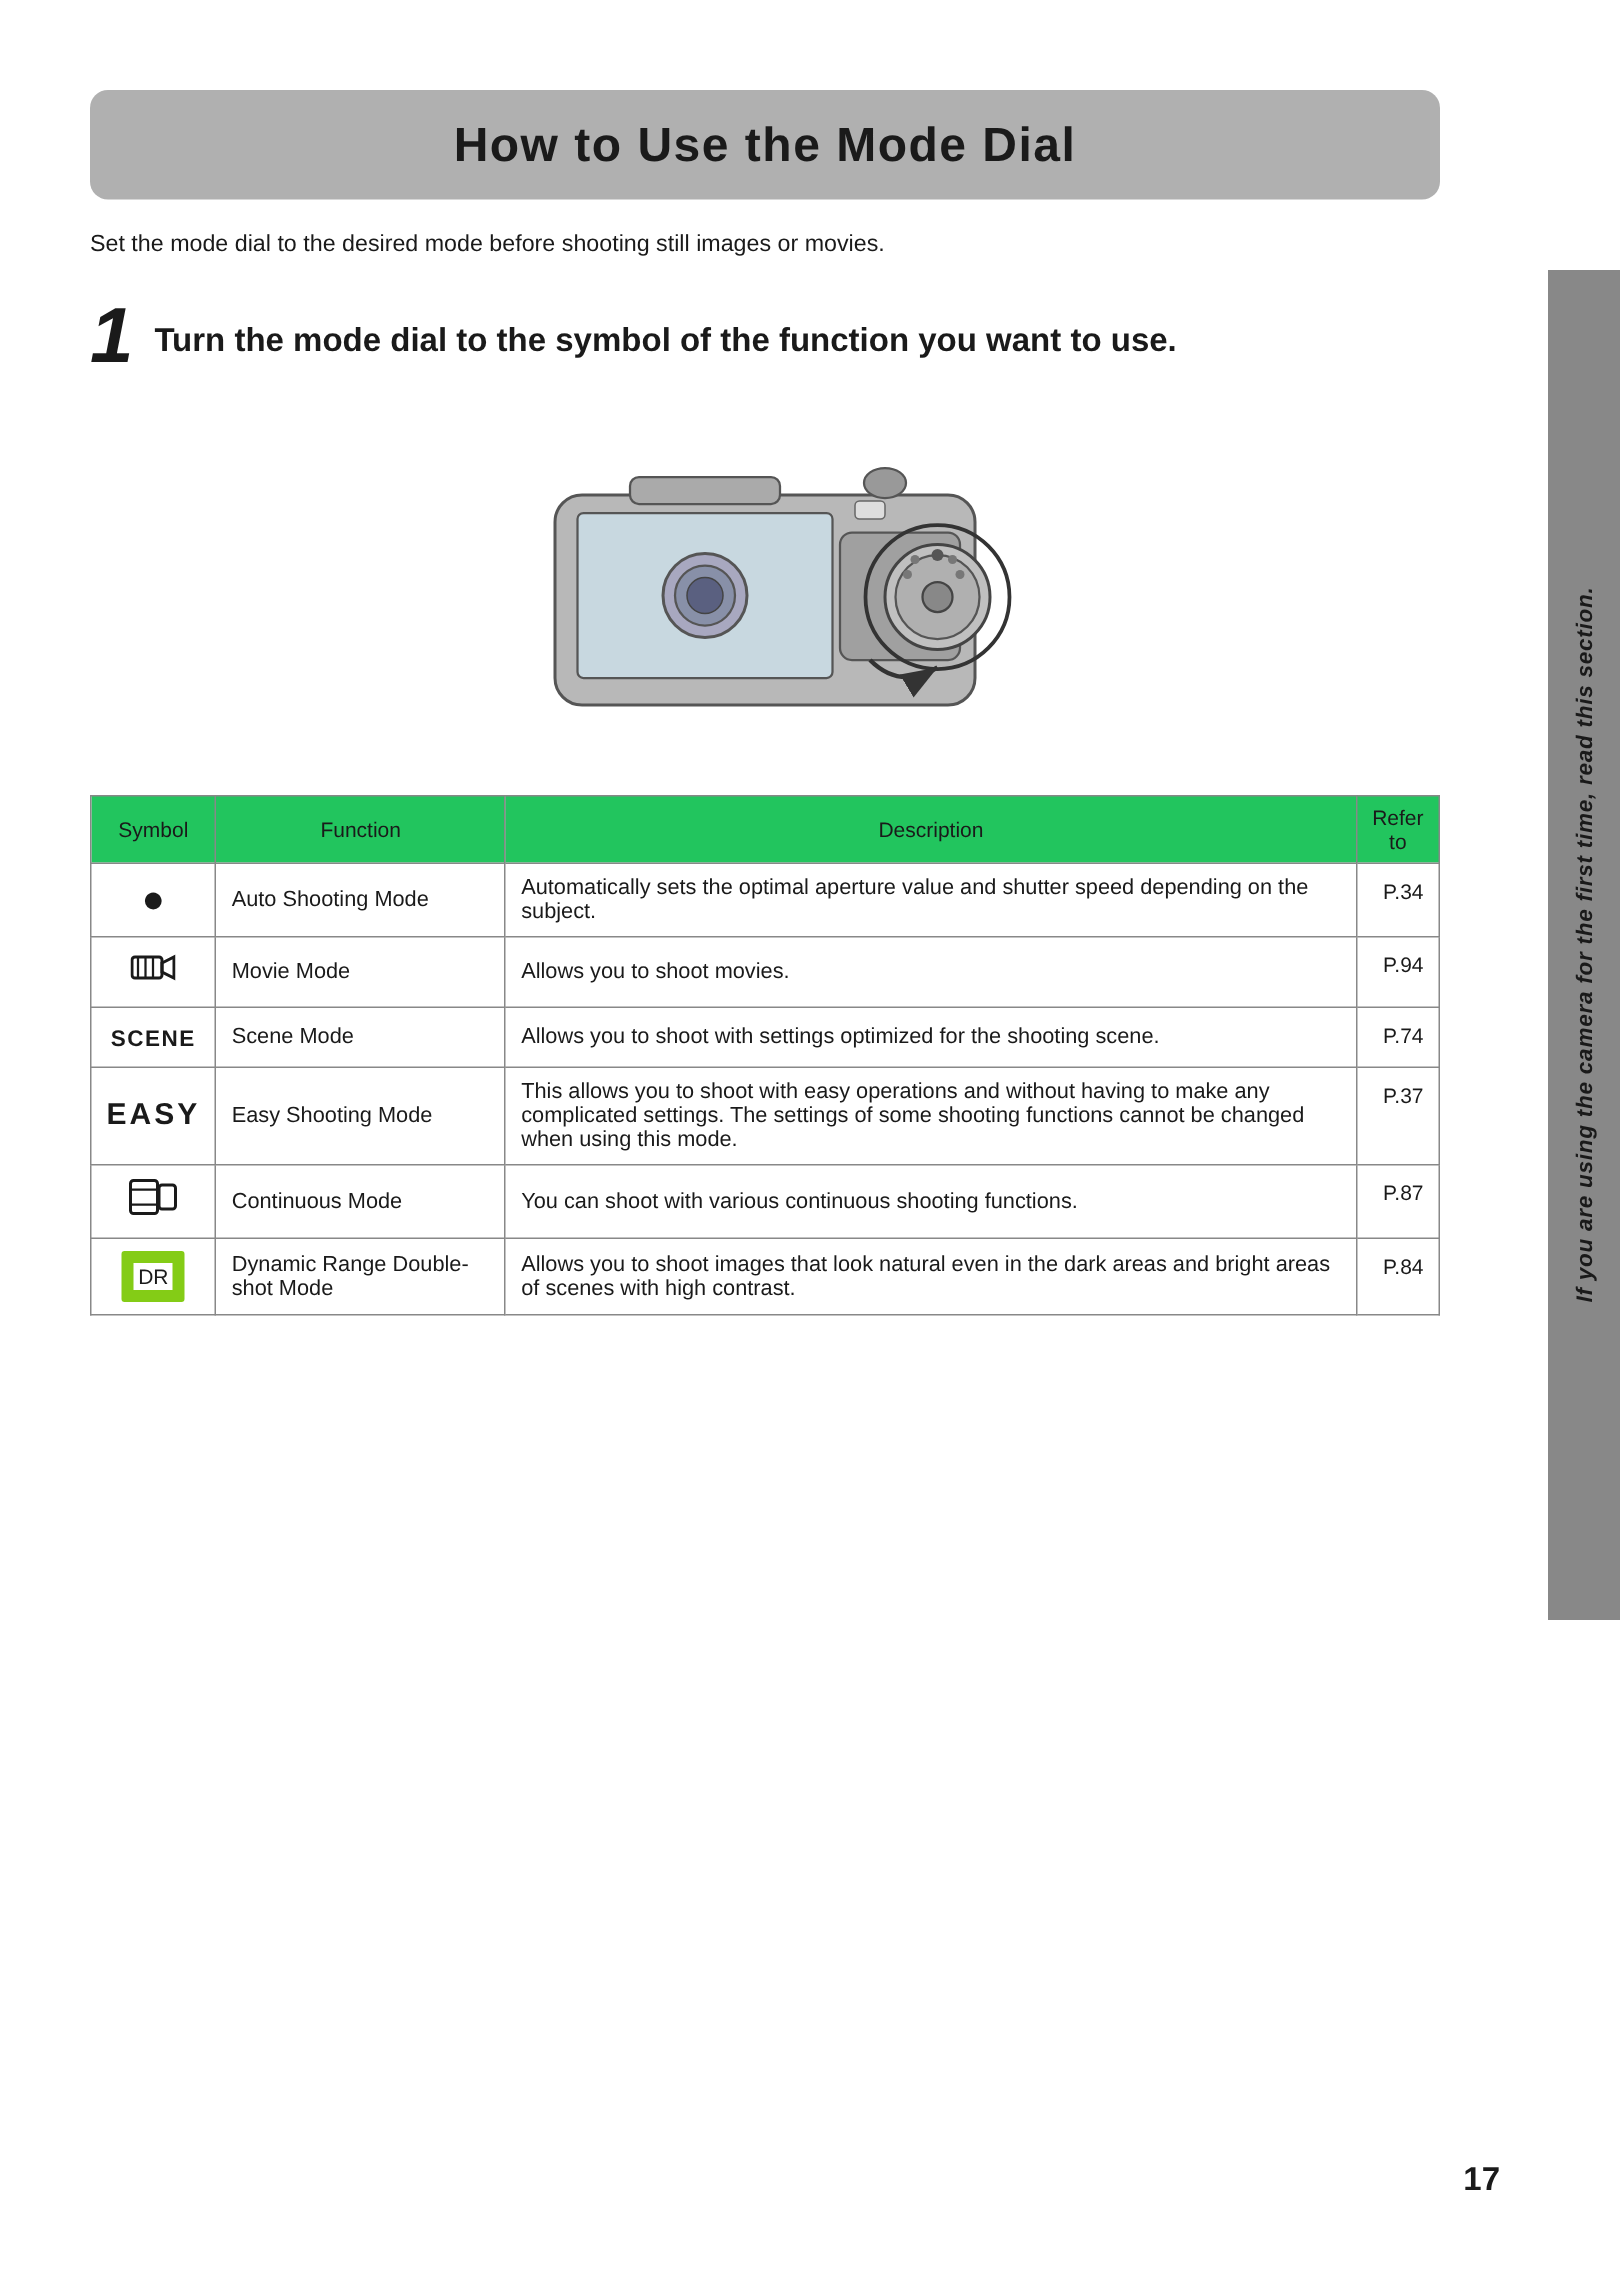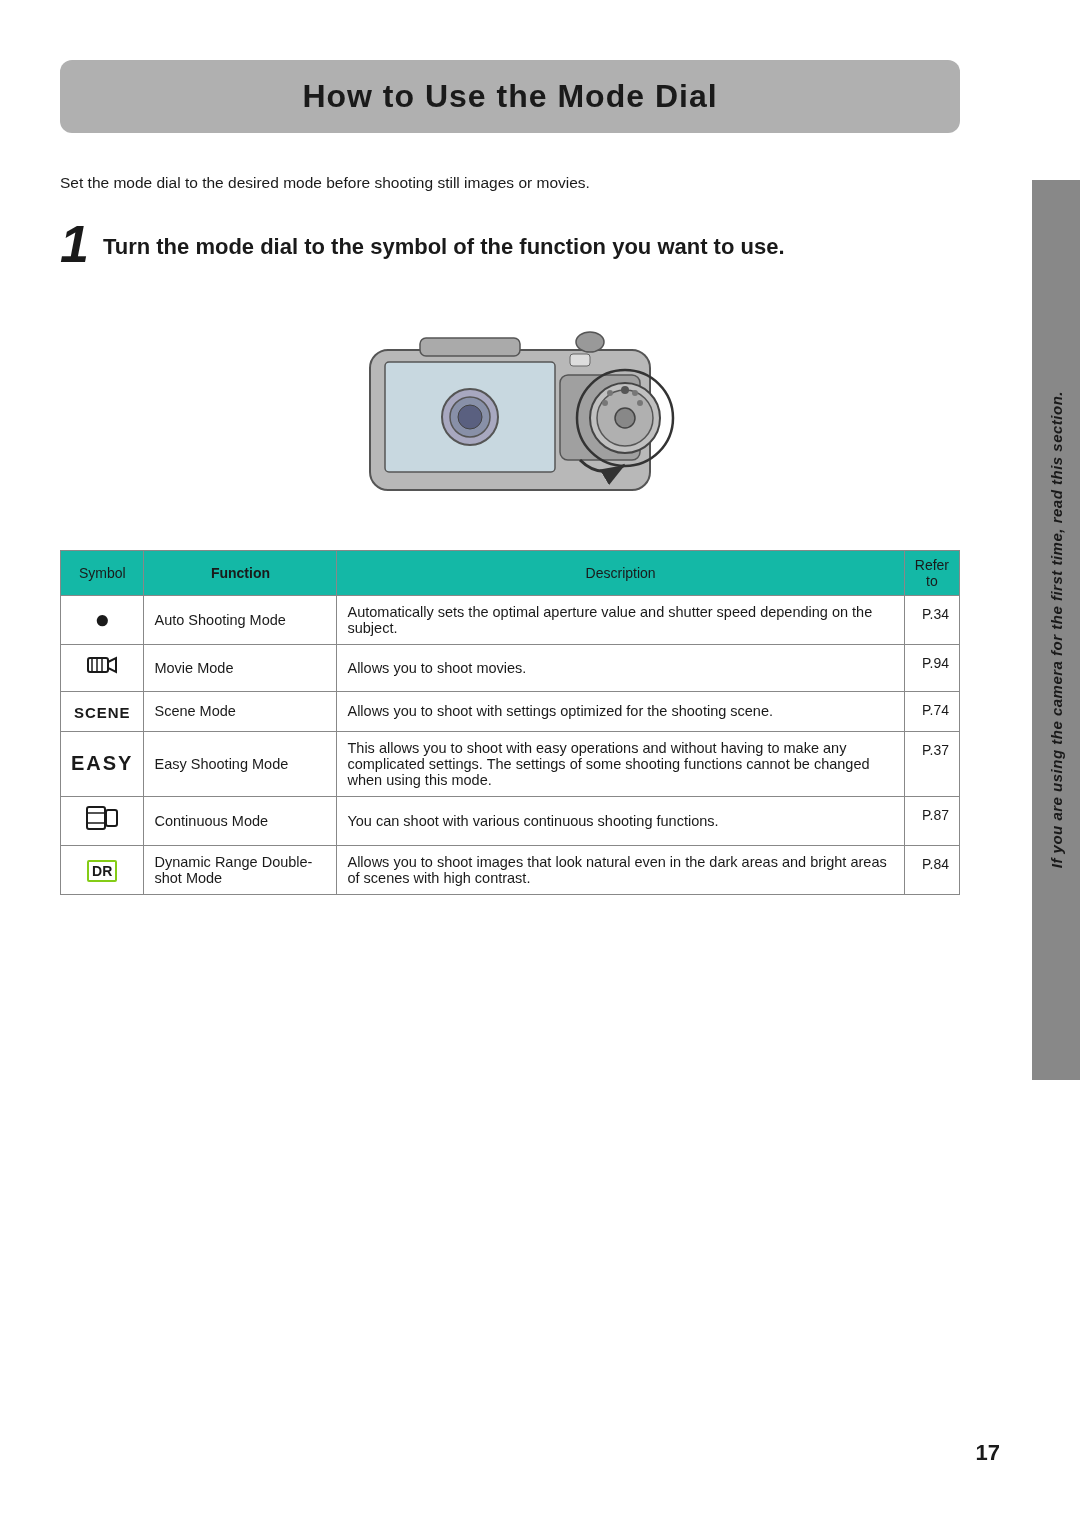--- a/index.html
+++ b/index.html
@@ -24,21 +24,21 @@
       left: 60px;
       top: 60px;
       width: 900px;
     }
 
     .title-box {
       background: #b0b0b0;
       border-radius: 12px;
       text-align: center;
       padding: 18px 30px;
-      margin-bottom: 38px;
+      margin-bottom: 18px;
     }
 
     .title-box h1 {
       font-size: 32px;
       font-weight: 900;
       color: #1a1a1a;
       letter-spacing: 1px;
     }
 
     .intro-text {
@@ -91,35 +91,34 @@
     }
 
     .mode-table {
       width: 100%;
       border-collapse: collapse;
       border: 1.5px solid #888;
       margin-top: 8px;
     }
 
     .mode-table thead tr th {
-      background: #14b8a6;
+      background: #22c55e;
       border: 1px solid #888;
       padding: 6px 10px;
       font-size: 14px;
       font-weight: normal;
       text-align: center;
       color: #1a1a1a;
     }
 
     .mode-table thead tr th:first-child {
       width: 80px;
     }
     .mode-table thead tr th:nth-child(2) {
       width: 193px;
-      font-weight: bold;
     }
     .mode-table thead tr th:nth-child(3) {
       width: auto;
     }
     .mode-table thead tr th:last-child {
       width: 55px;
     }
 
     .mode-table tbody tr td {
       border: 1px solid #888;
@@ -165,22 +164,22 @@
       font-weight: 900;
       letter-spacing: 2px;
     }
 
     .symbol-cont {
       font-size: 22px;
     }
 
     .symbol-dr {
       font-size: 14px;
-      font-weight: 700;
-      border: 2px solid #84cc16;
+      font-weight: 400;
+      border: 8px solid #84cc16;
       padding: 1px 3px;
       display: inline-block;
       border-radius: 2px;
     }
 
     .sidebar-text {
       position: absolute;
       right: 0px;
       top: 180px;
       width: 48px;

